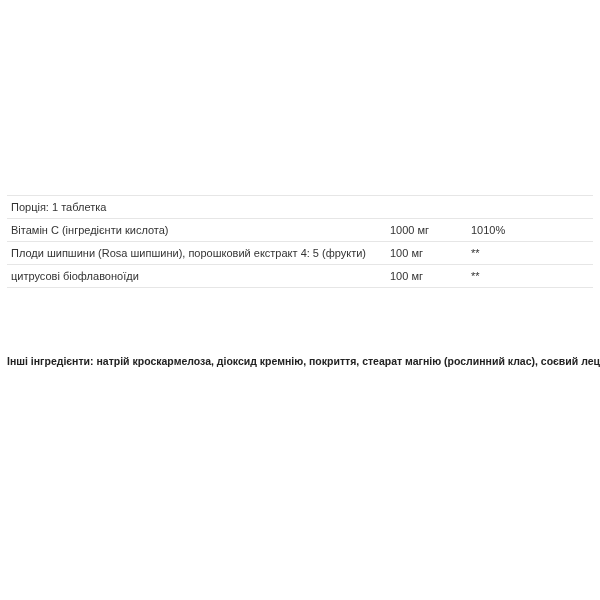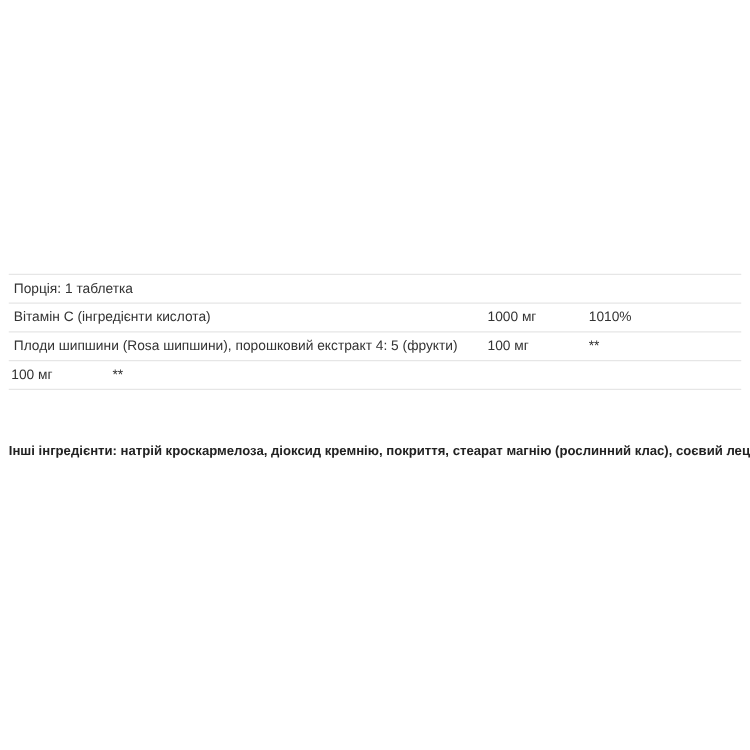--- a/index.html
+++ b/index.html
@@ -1,18 +1,18 @@
 <!DOCTYPE html>
 <html><head>
 <meta charset="utf-8">
 <style>
   html, body { margin:0; padding:0; background:#ffffff; }
   body { width:600px; height:600px; position:relative; overflow:hidden;
          font-family: "Liberation Sans", "DejaVu Sans", sans-serif; color:#333333; }
-  .facts { position:absolute; left:7px; top:219px; width:586px; }
+  .facts { position:absolute; left:7px; top:195px; width:586px; }
   .row { display:flex; height:22px; border-top:1px solid #e6e6e6; align-items:center; font-size:11px; }
   .row:last-child { border-bottom:1px solid #e6e6e6; }
   .c1 { width:377px; padding-left:4px; white-space:nowrap; }
   .c2 { width:79px; padding-left:2px; white-space:nowrap; }
   .c3 { flex:1; padding-left:2px; white-space:nowrap; }
   .notes { position:absolute; left:7px; top:355px; width:590px; font-size:10.5px; font-weight:bold; color:#222222; }
   .notes p { margin:0 0 11px 0; white-space:nowrap; }
 </style>
 </head>
 <body>
@@ -25,20 +25,21 @@
     <span class="c1">Вітамін С (інгредієнти кислота)</span>
     <span class="c2">1000 мг</span>
     <span class="c3">1010%</span>
   </div>
   <div class="row">
     <span class="c1">Плоди шипшини (Rosa шипшини), порошковий екстракт 4: 5 (фрукти)</span>
     <span class="c2">100 мг</span>
     <span class="c3">**</span>
   </div>
   <div class="row">
+    <span class="c1">цитрусові біофлавоноїди</span>
     <span class="c2">100 мг</span>
     <span class="c3">**</span>
   </div>
 </div>
 
 <div class="notes">
   <p>Інші інгредієнти: натрій кроскармелоза, діоксид кремнію, покриття, стеарат магнію (рослинний клас), соєвий лецитин.</p>
 </div>
 
 </body></html>

